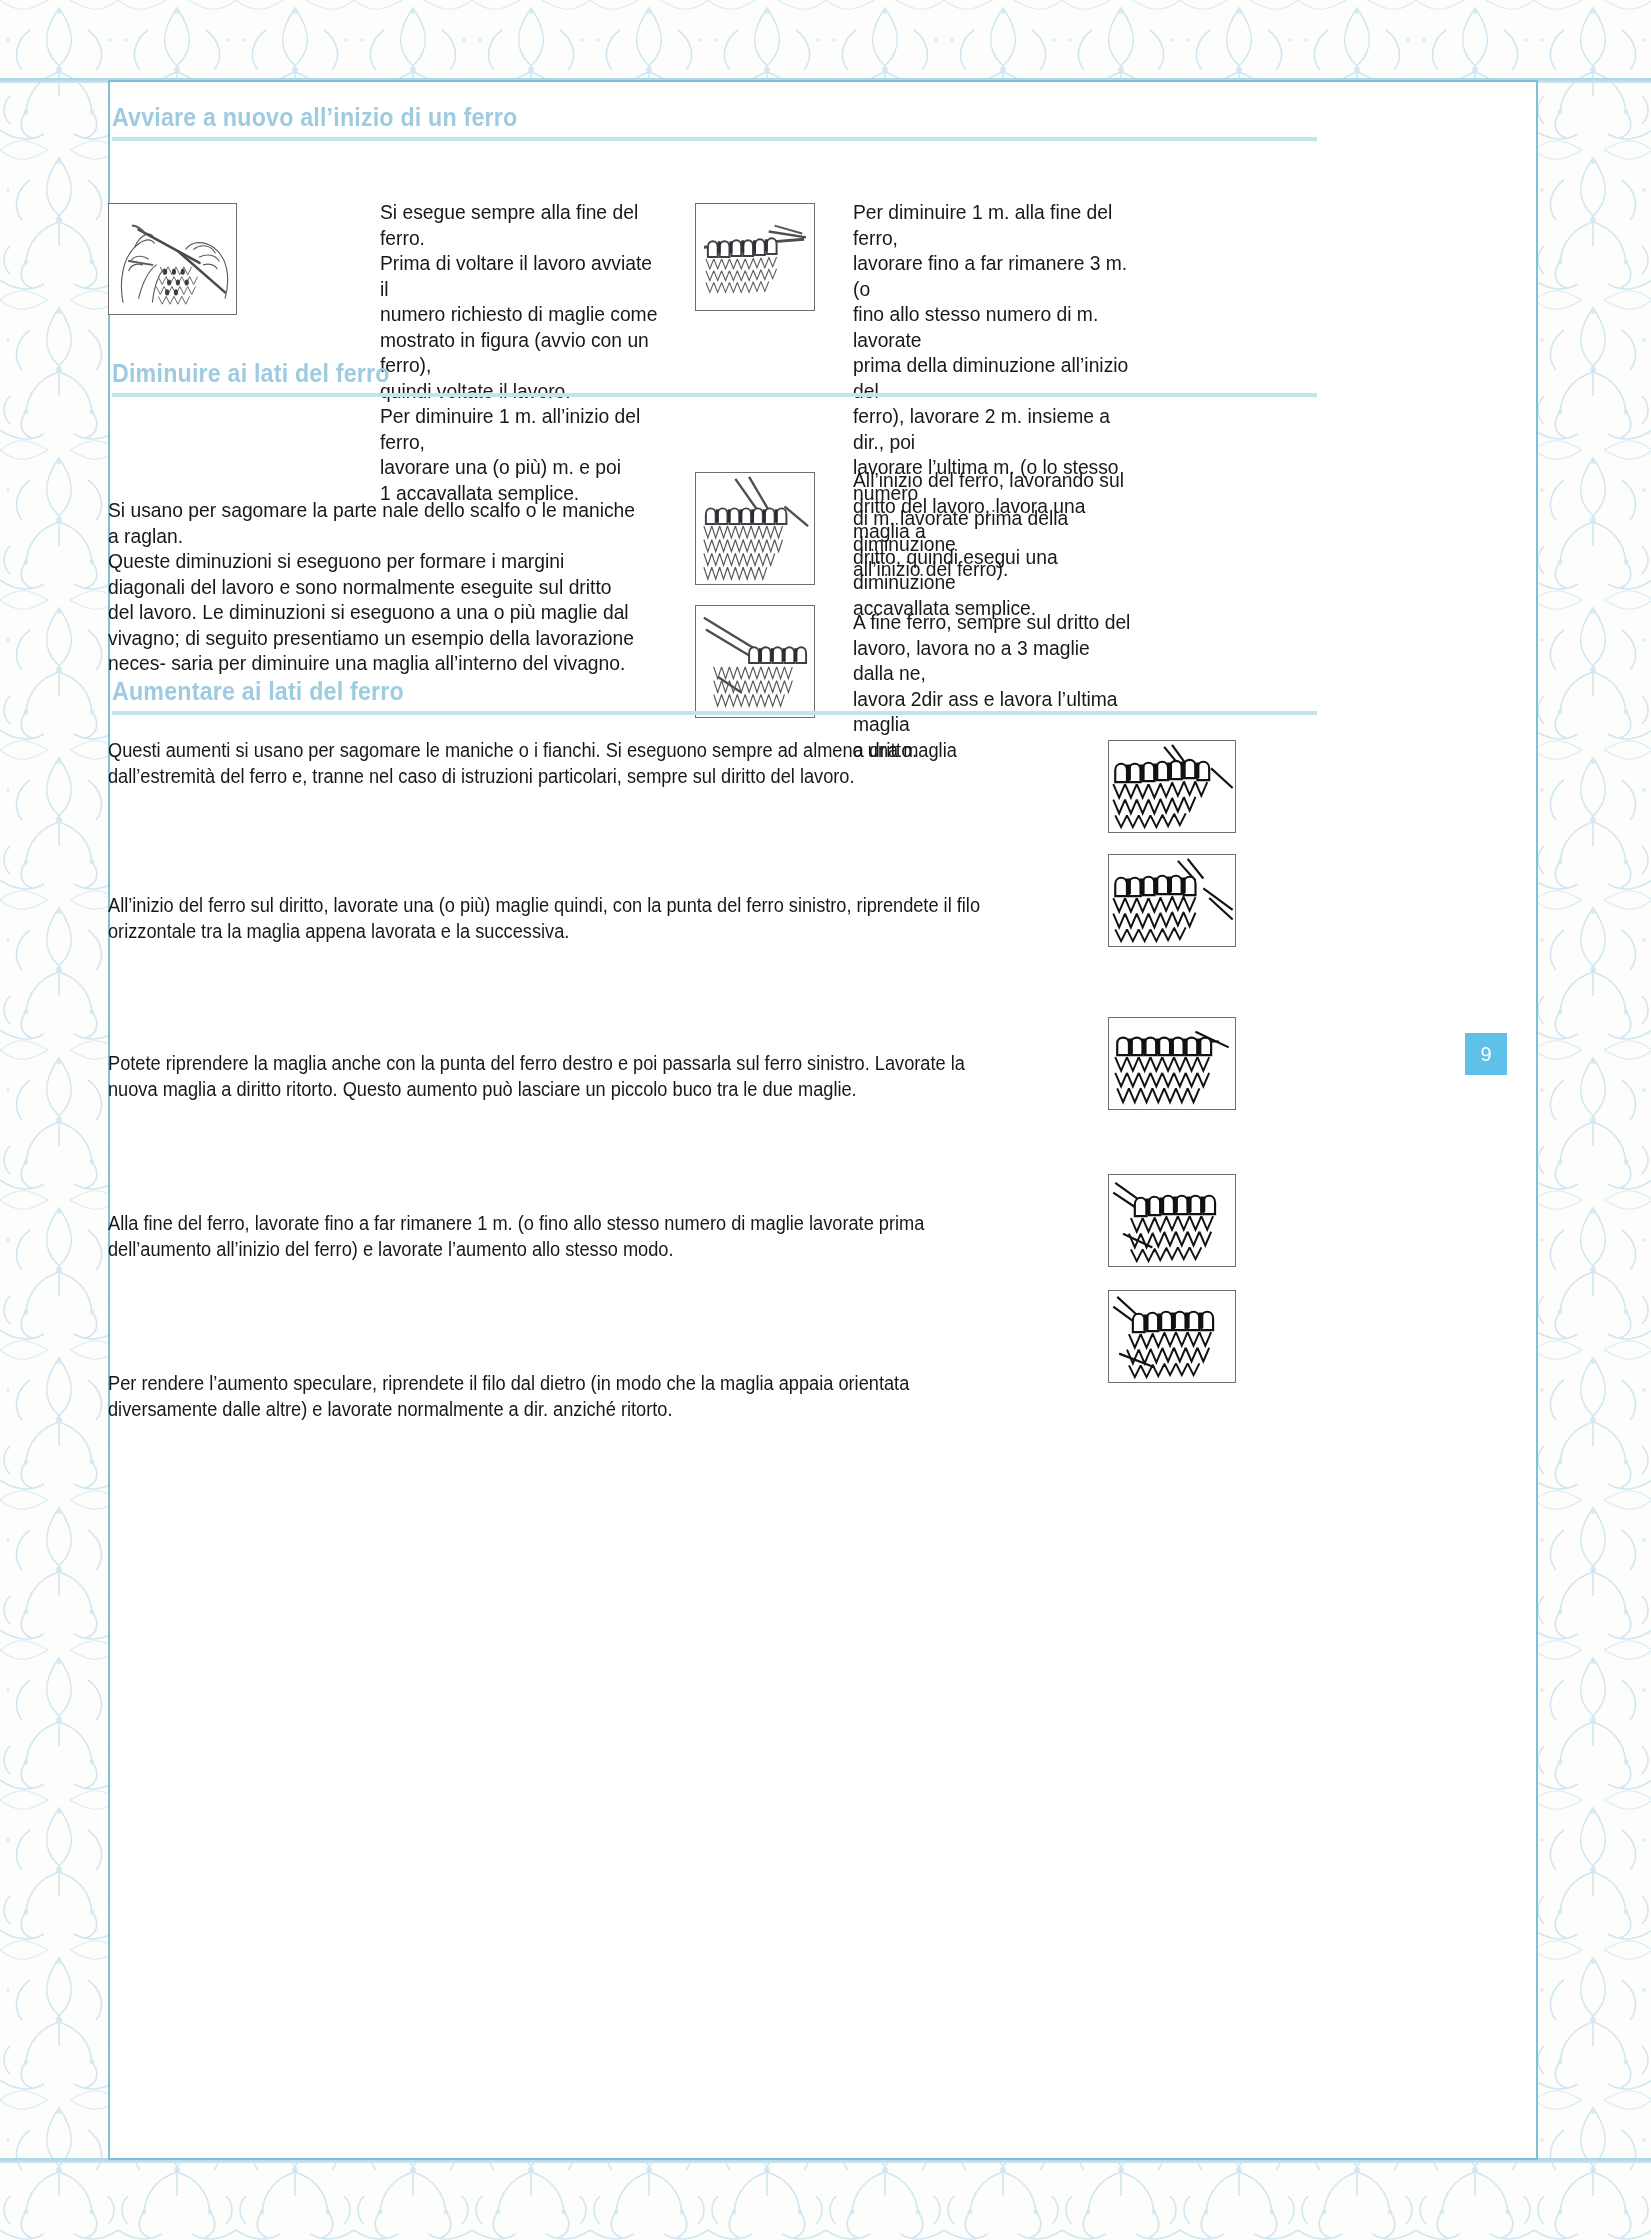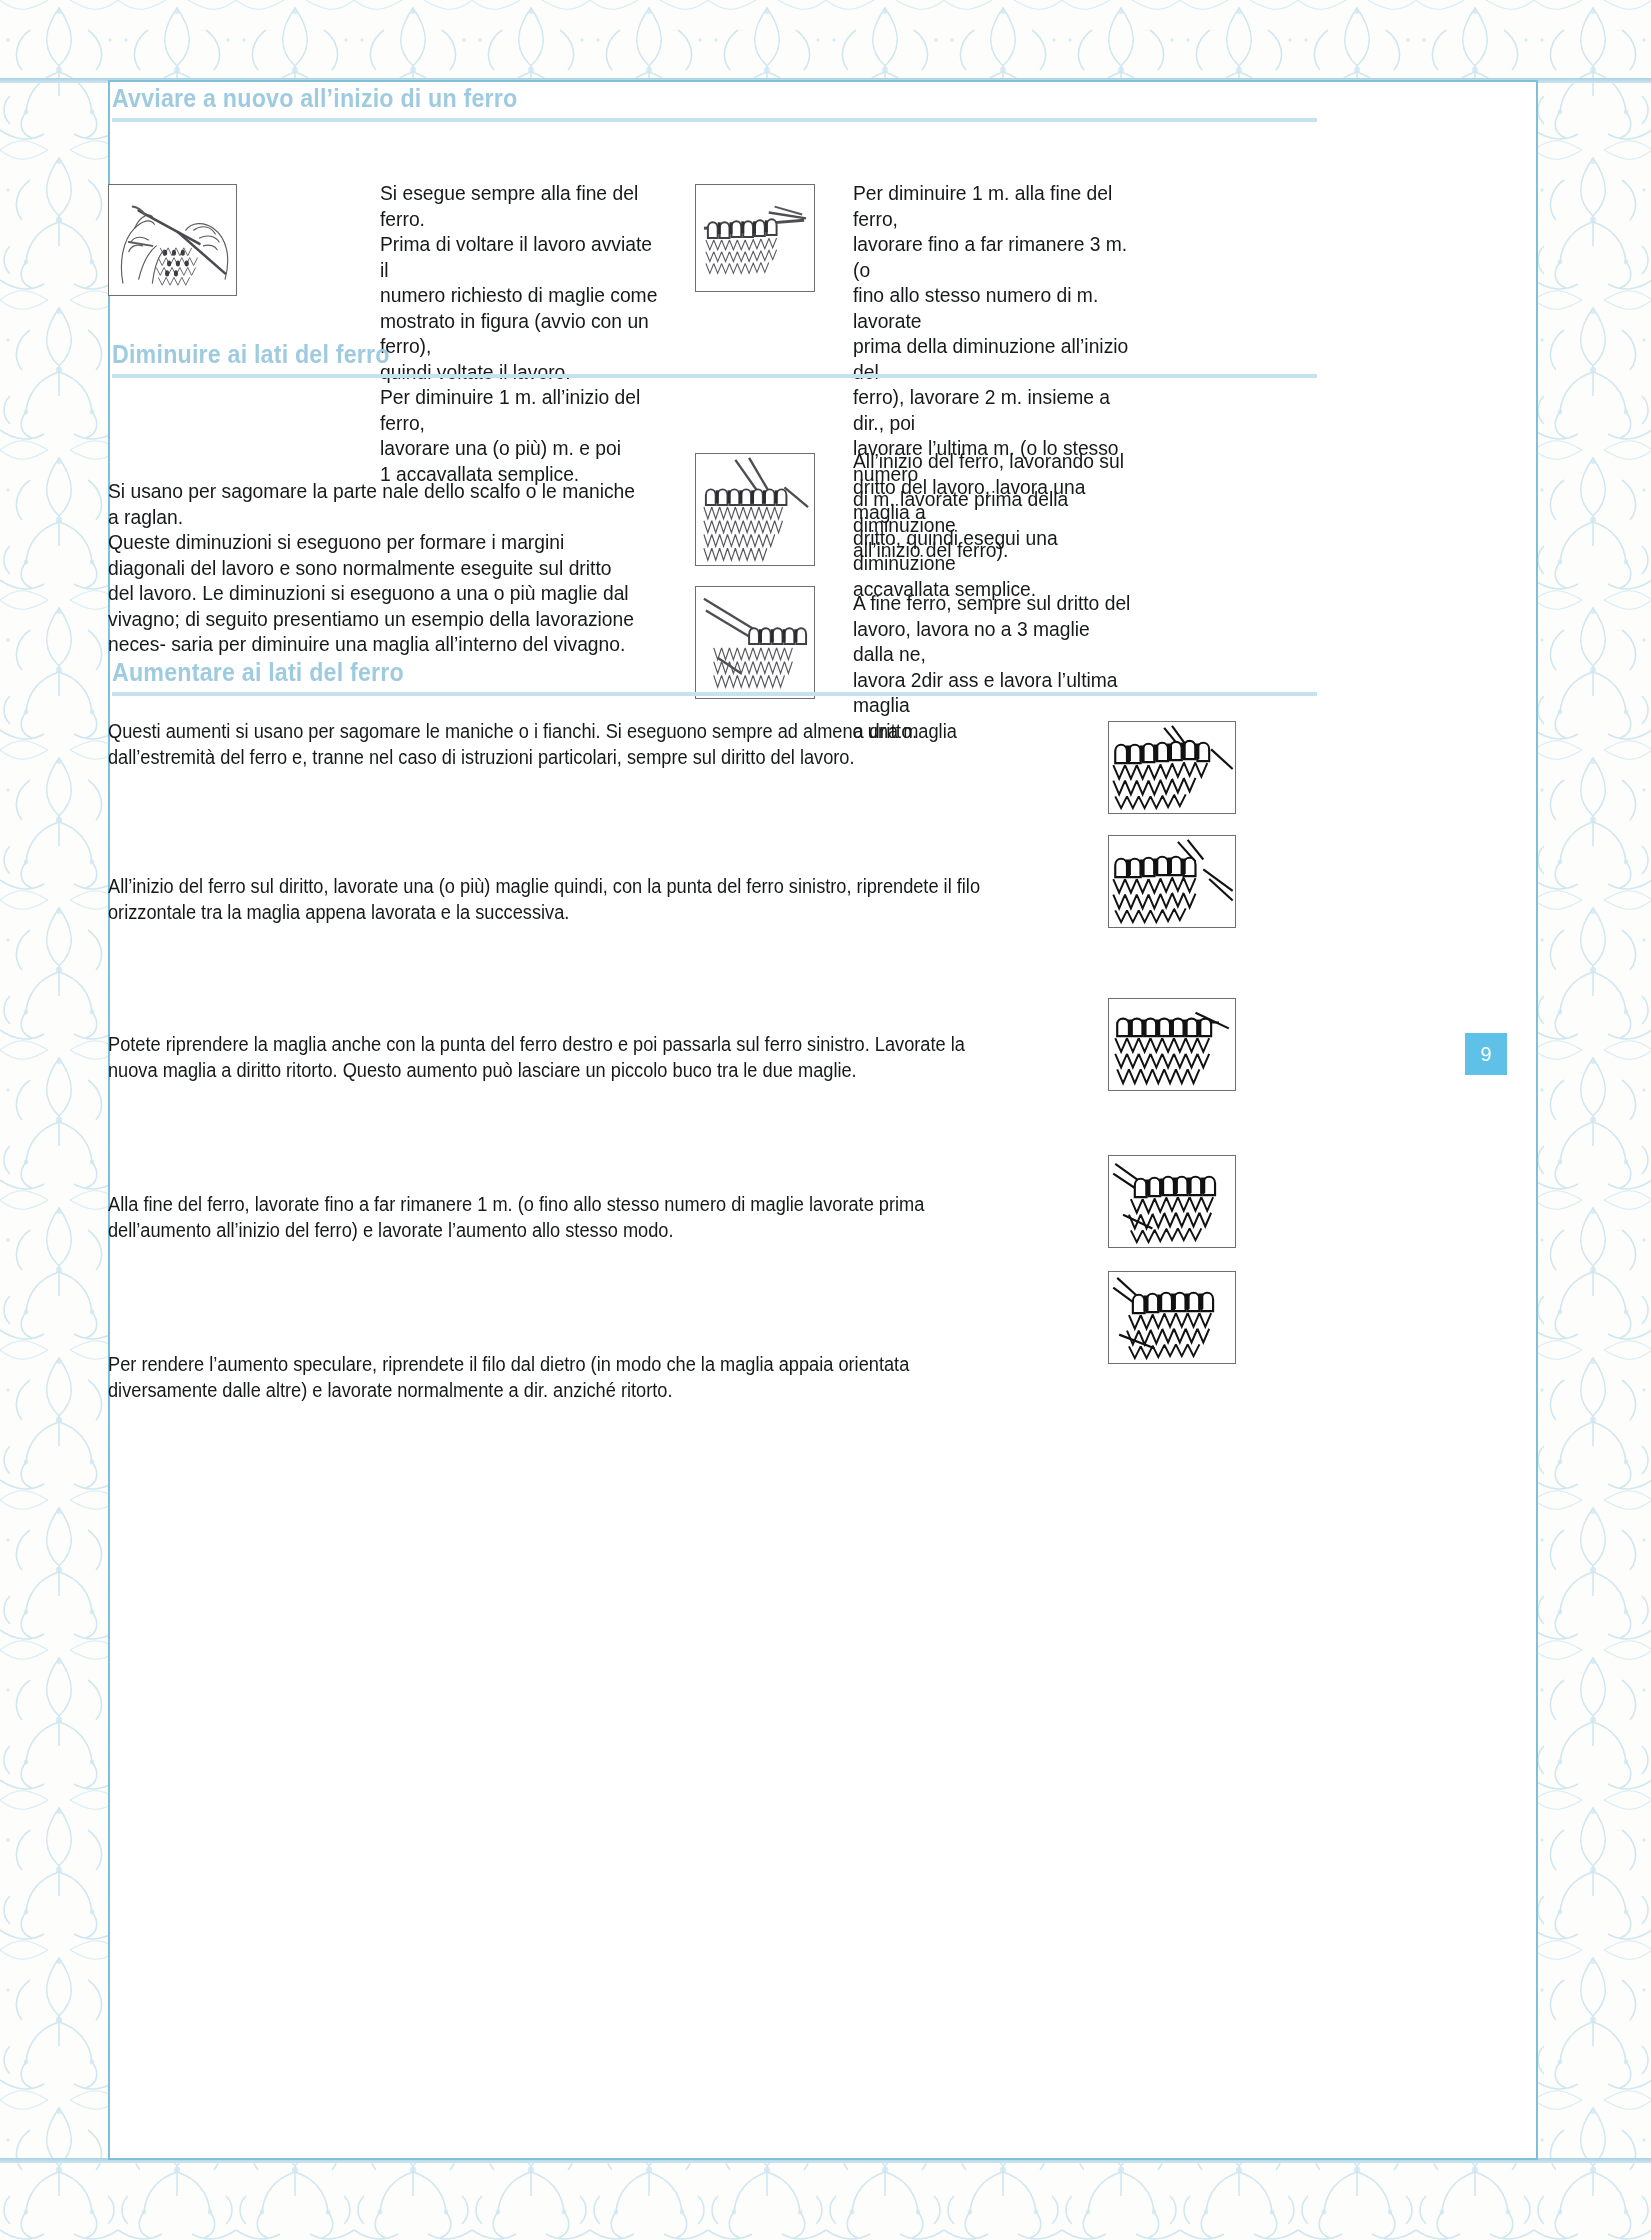--- a/index.html
+++ b/index.html
@@ -46,21 +46,21 @@
     background: linear-gradient(to bottom, #a8d3e4, #cde6f1);
     z-index: 1;
   }
   #frame-rule-top { top: 78px; }
   #frame-rule-bottom { top: 2158px; }
 
   
   #content {
     position: absolute;
     left: 108px;
-    top: 78px;
+    top: 97px;
     width: 1430px;
     height: 2096px;
     z-index: 3;
   }
 
   
   .section-heading {
     position: absolute;
     font-size: 25px;
     font-weight: 700;

